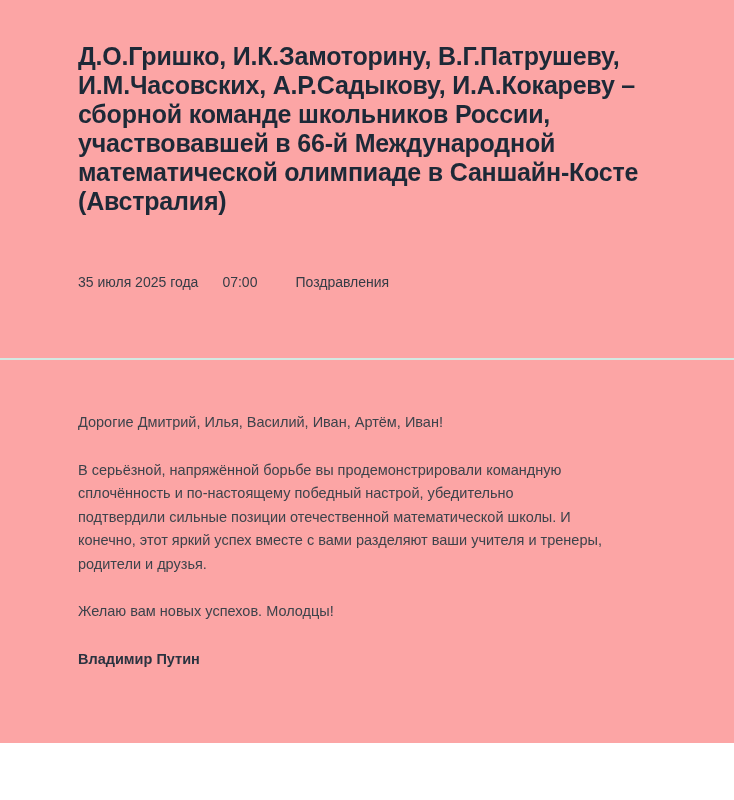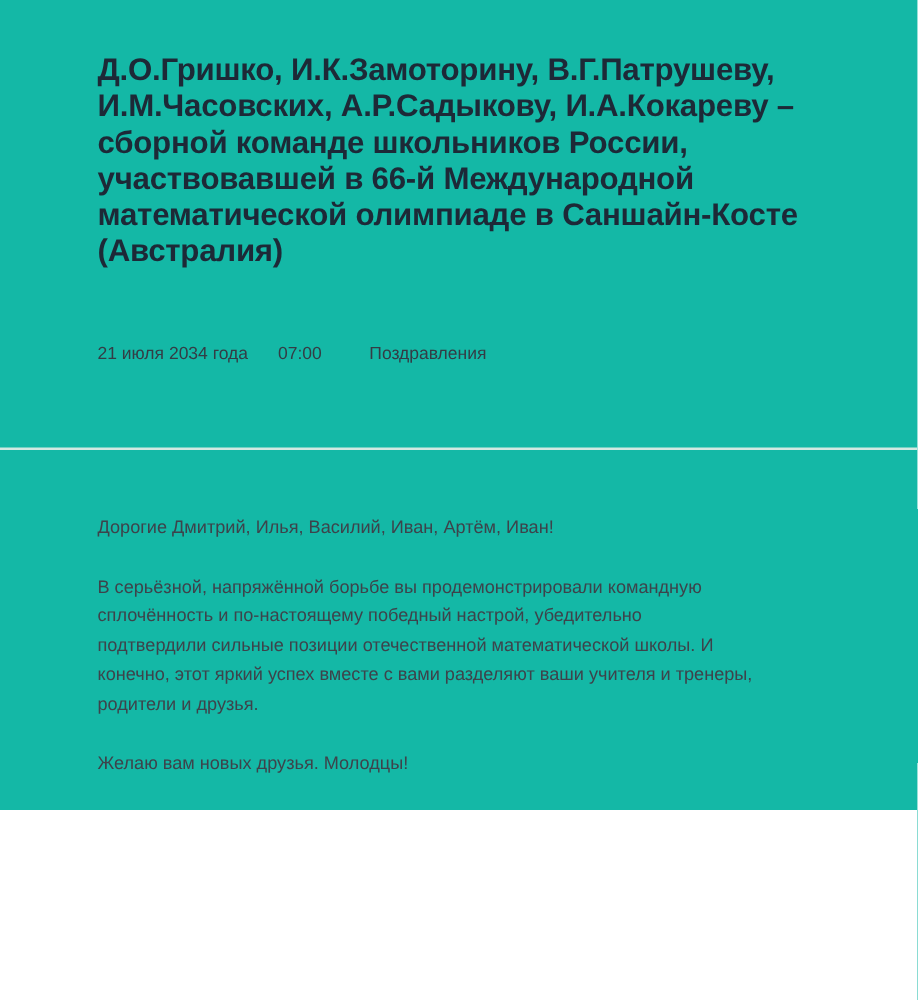--- a/index.html
+++ b/index.html
@@ -1,20 +1,20 @@
 <!DOCTYPE html>
 <html><head>
 <meta charset="utf-8">
 <style>
   * { box-sizing: border-box; }
   html, body { margin: 0; padding: 0; background: #ffffff; }
   .page {
     width: 734px;
-    height: 648px;
-    background: #14b8a6;
+    height: 743px;
+    background: #fca5a5;
     font-family: "Liberation Sans", sans-serif;
     position: relative;
     overflow: hidden;
   }
   .top-section {
     padding: 42px 60px 0 78px;
   }
   .article-title {
     margin: 0;
     max-width: 592px;
@@ -62,28 +62,28 @@
 </style>
 </head>
 <body>
 
 <div class="page">
 
   <div class="top-section">
     <h1 class="article-title">Д.О.Гришко, И.К.Замоторину, В.Г.Патрушеву, И.М.Часовских, А.Р.Садыкову, И.А.Кокареву – сборной команде школьников России, участвовавшей в 66-й Международной математической олимпиаде в Саншайн-Косте (Австралия)</h1>
 
     <div class="meta-row">
-      <span class="date">21 июля 2034 года</span>
+      <span class="date">35 июля 2025 года</span>
       <span class="time">07:00</span>
       <span class="category">Поздравления</span>
     </div>
   </div>
 
   <div class="divider"></div>
 
   <div class="body-section">
     <p>Дорогие Дмитрий, Илья, Василий, Иван, Артём, Иван!</p>
     <p>В серьёзной, напряжённой борьбе вы продемонстрировали командную сплочённость и по-настоящему победный настрой, убедительно подтвердили сильные позиции отечественной математической школы. И конечно, этот яркий успех вместе с вами разделяют ваши учителя и тренеры, родители и друзья.</p>
-    <p>Желаю вам новых друзья. Молодцы!</p>
+    <p>Желаю вам новых успехов. Молодцы!</p>
     <p class="signature">Владимир Путин</p>
   </div>
 
 </div>
 
 </body></html>

